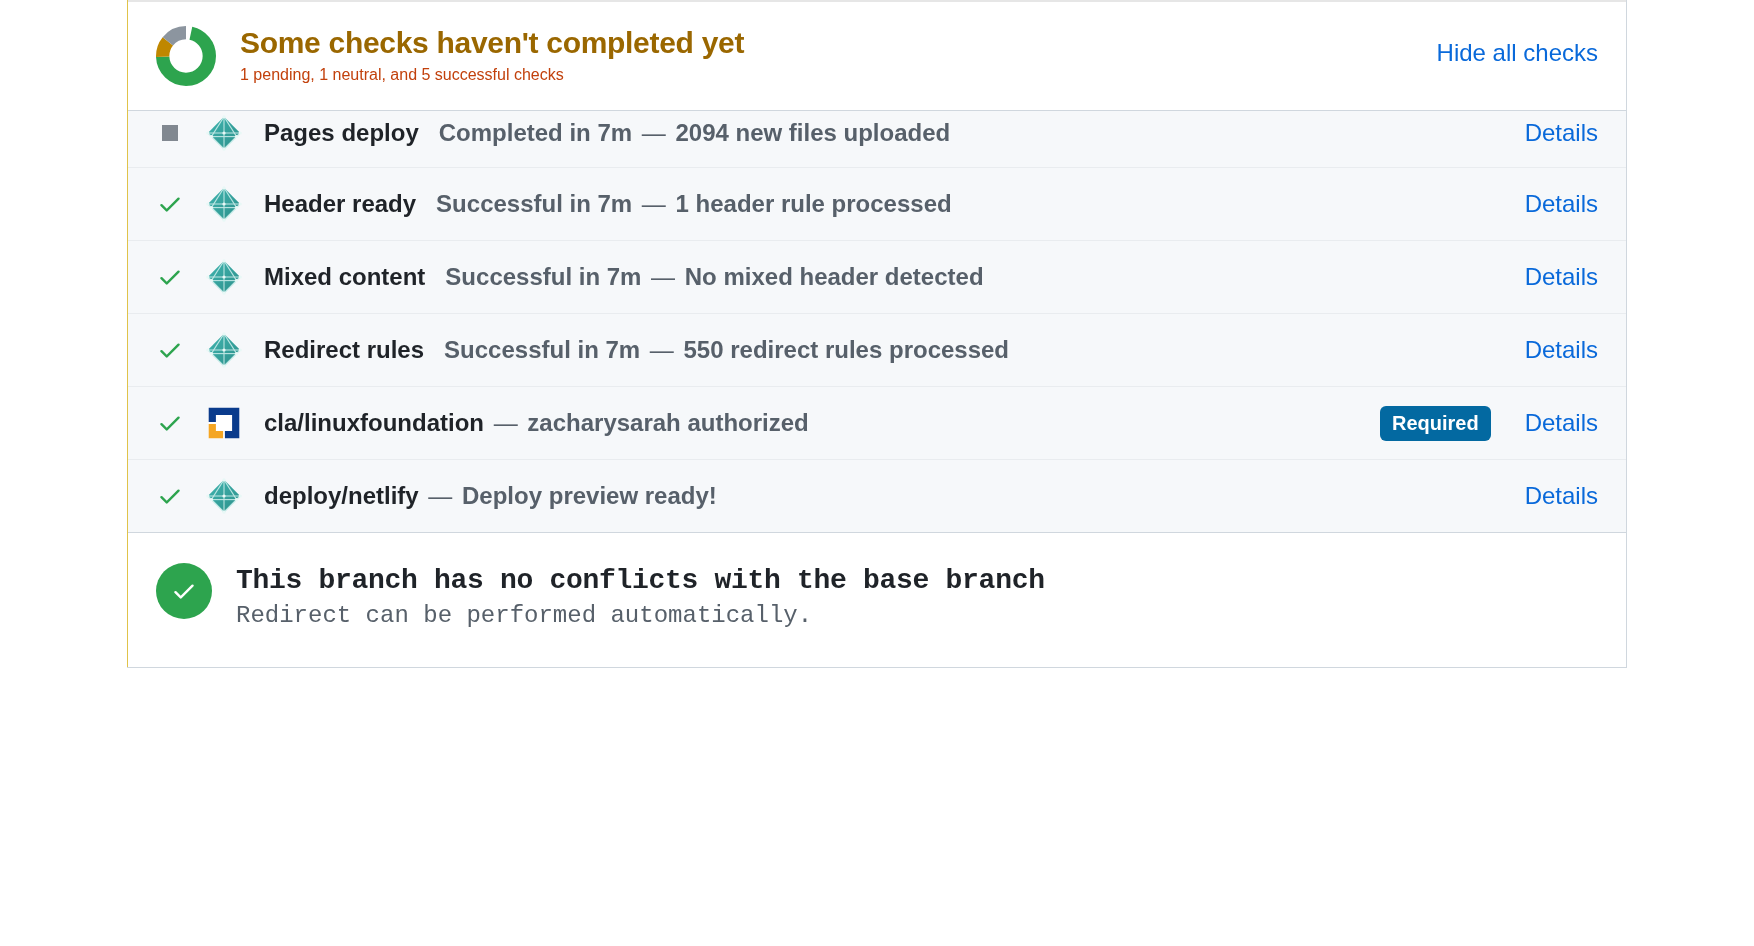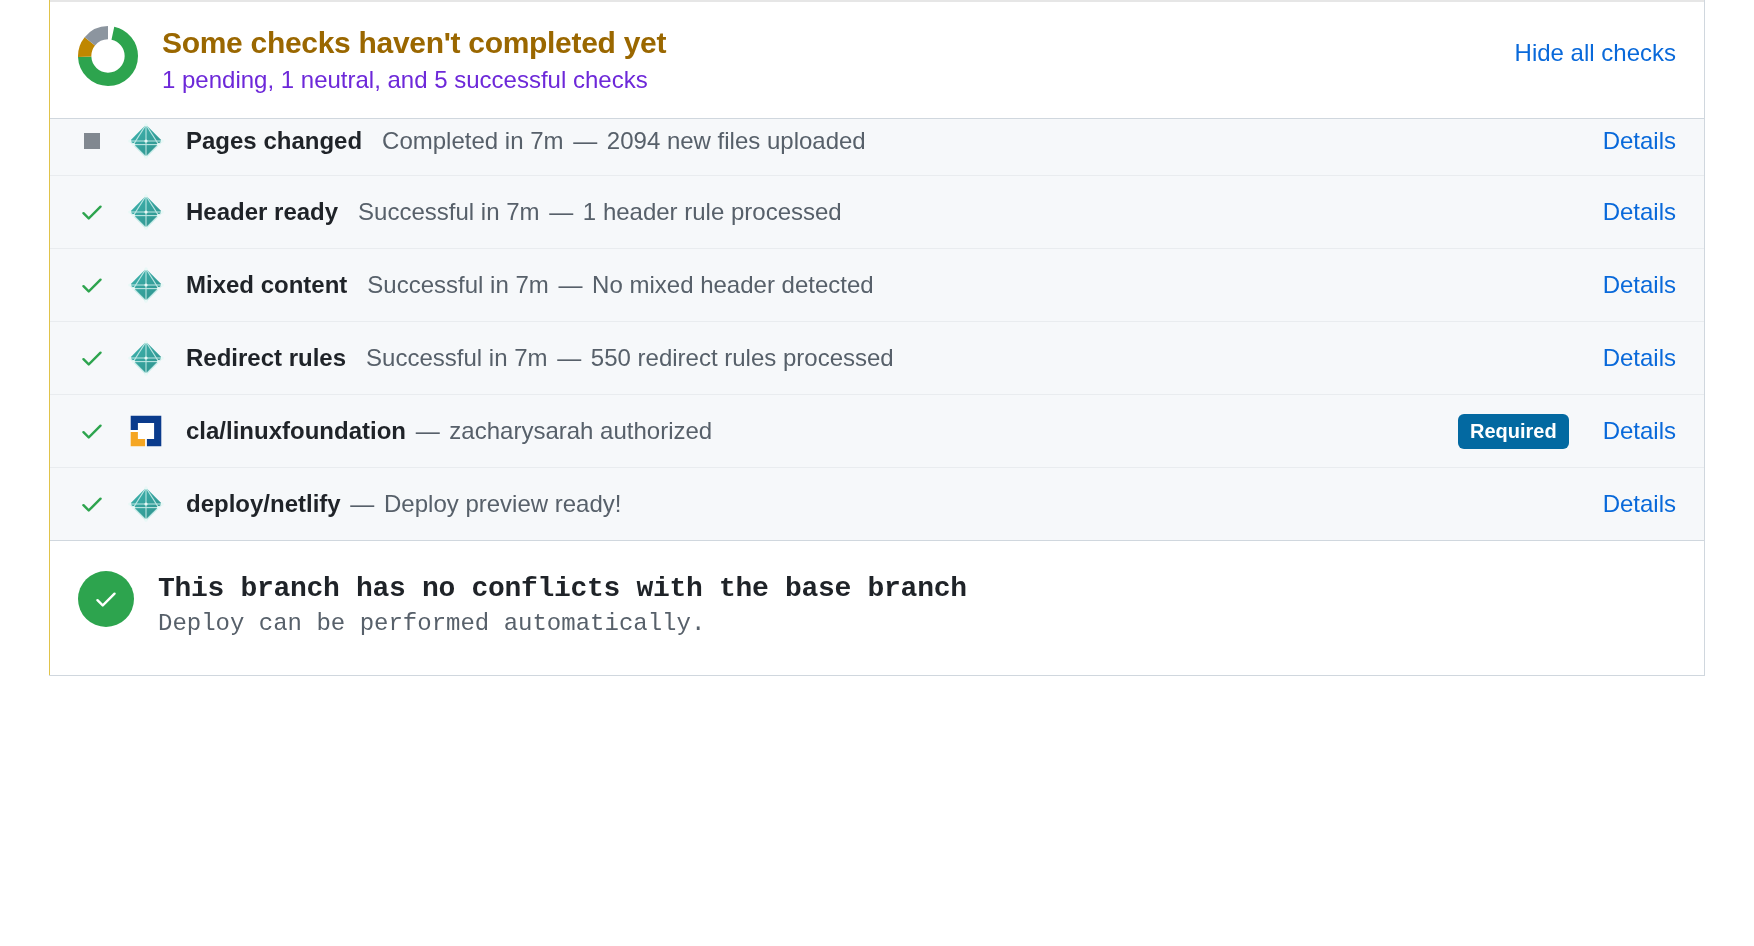--- a/index.html
+++ b/index.html
@@ -5,21 +5,21 @@
   * { box-sizing: border-box; }
   html, body {
     margin: 0;
     padding: 0;
     font-family: -apple-system, BlinkMacSystemFont, "Segoe UI", Helvetica, Arial, sans-serif;
     color: #24292f;
     background: #ffffff;
     font-size: 16px;
   }
   .container {
-    width: 1656px;
+    width: 1500px;
     border: 1px solid #d0d7de;
     border-top: none;
     margin: 0 auto;
     position: relative;
   }
   .yellow-edge::before {
     content: "";
     position: absolute;
     left: -1px;
     top: 0;
@@ -42,22 +42,22 @@
   }
   .header-text { flex: 1; }
   .header-title {
     font-size: 30px;
     font-weight: 600;
     color: #9a6700;
     margin: 0 0 6px 0;
     letter-spacing: -0.3px;
   }
   .header-sub {
-    font-size: 24px;
-    color: #6d28d9;
+    font-size: 16px;
+    color: #c2410c;
     margin: 0;
   }
   .header-link {
     color: #0969da;
     font-size: 24px;
     text-decoration: none;
     white-space: nowrap;
     margin-top: 13px;
   }
   .checks-list {
@@ -99,21 +99,21 @@
   .app-icon {
     width: 36px;
     height: 36px;
     flex-shrink: 0;
   }
   .check-text { flex: 1; display: inline; color: #57606a; }
   .check-name {
     font-weight: 700;
     color: #1f2328;
   }
-  .check-summary { color: #57606a; }
+  .check-summary { color: #57606a; font-weight: bold; }
   .sep-dash { color: #57606a; margin: 0 3px; }
   .badge {
     background: #0369a1;
     color: #ffffff;
     font-size: 20px;
     font-weight: 600;
     padding: 6px 12px;
     border-radius: 6px;
     margin-right: 12px;
   }
@@ -202,21 +202,21 @@
     <g fill="#e8f8f6">
       <circle cx="20" cy="2" r="1.8"></circle>
               <circle cx="2" cy="20" r="1.8"></circle>
               <circle cx="38" cy="20" r="1.8"></circle>
       <circle cx="20" cy="38" r="1.8"></circle>
               <circle cx="6" cy="24" r="1.8"></circle>
               <circle cx="34" cy="24" r="1.8"></circle>
       <circle cx="20" cy="20" r="1.8"></circle>
     </g>
   </svg></div>
-        <div class="check-text"><span class="check-name">Pages changed</span><span>&nbsp;&nbsp;&nbsp;</span><span class="check-summary">Completed in 7m</span><span class="sep-dash"> — </span><span class="check-summary">2094 new files uploaded</span></div>
+        <div class="check-text"><span class="check-name">Pages deploy</span><span>&nbsp;&nbsp;&nbsp;</span><span class="check-summary">Completed in 7m</span><span class="sep-dash"> — </span><span class="check-summary">2094 new files uploaded</span></div>
         <a href="#" class="details-link">Details</a>
       </div>
       <div class="check-row">
         <div class="status-icon">
           <svg class="check-svg" viewBox="0 0 16 16">
             <path d="M13.78 4.22a.75.75 0 0 1 0 1.06l-7.25 7.25a.75.75 0 0 1-1.06 0L2.22 9.28a.75.75 0 1 1 1.06-1.06L6 10.94l6.72-6.72a.75.75 0 0 1 1.06 0z"></path>
           </svg>
         </div>
         <div class="app-icon"><svg viewBox="0 0 40 40">
     <defs>
@@ -382,17 +382,17 @@
     </div>
 
   <div class="merge-section">
     <div class="green-circle">
       <svg viewBox="0 0 16 16">
           <path d="M13.78 4.22a.75.75 0 0 1 0 1.06l-7.25 7.25a.75.75 0 0 1-1.06 0L2.22 9.28a.75.75 0 1 1 1.06-1.06L6 10.94l6.72-6.72a.75.75 0 0 1 1.06 0z"></path>
         </svg>
     </div>
     <div>
       <h3 class="merge-title">This branch has no conflicts with the base branch</h3>
-      <p class="merge-sub">Deploy can be performed automatically.</p>
+      <p class="merge-sub">Redirect can be performed automatically.</p>
     </div>
   </div>
 
 </div>
 
 </body></html>

